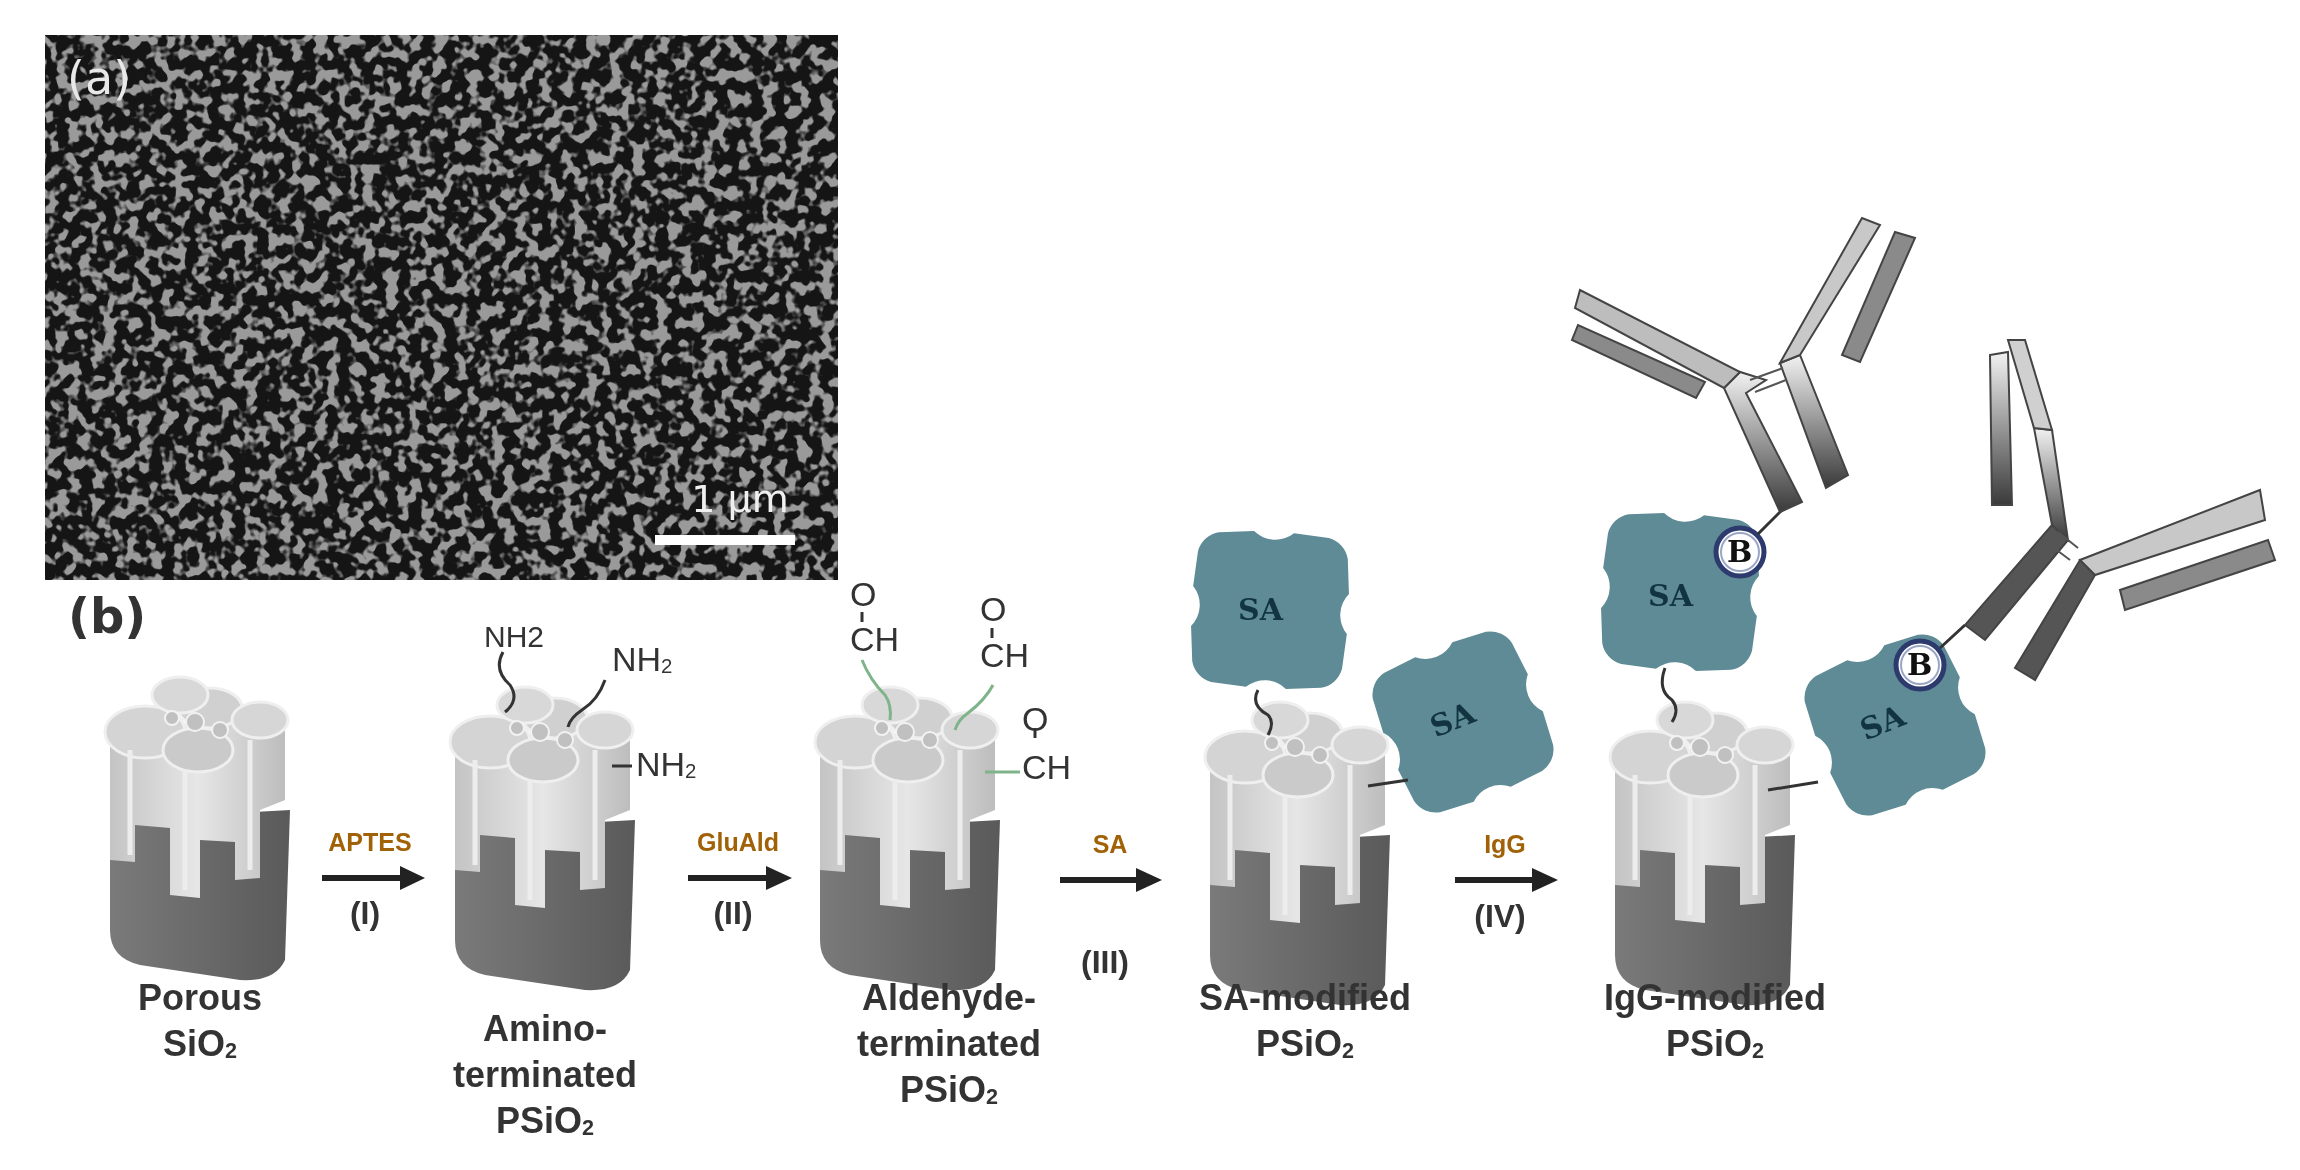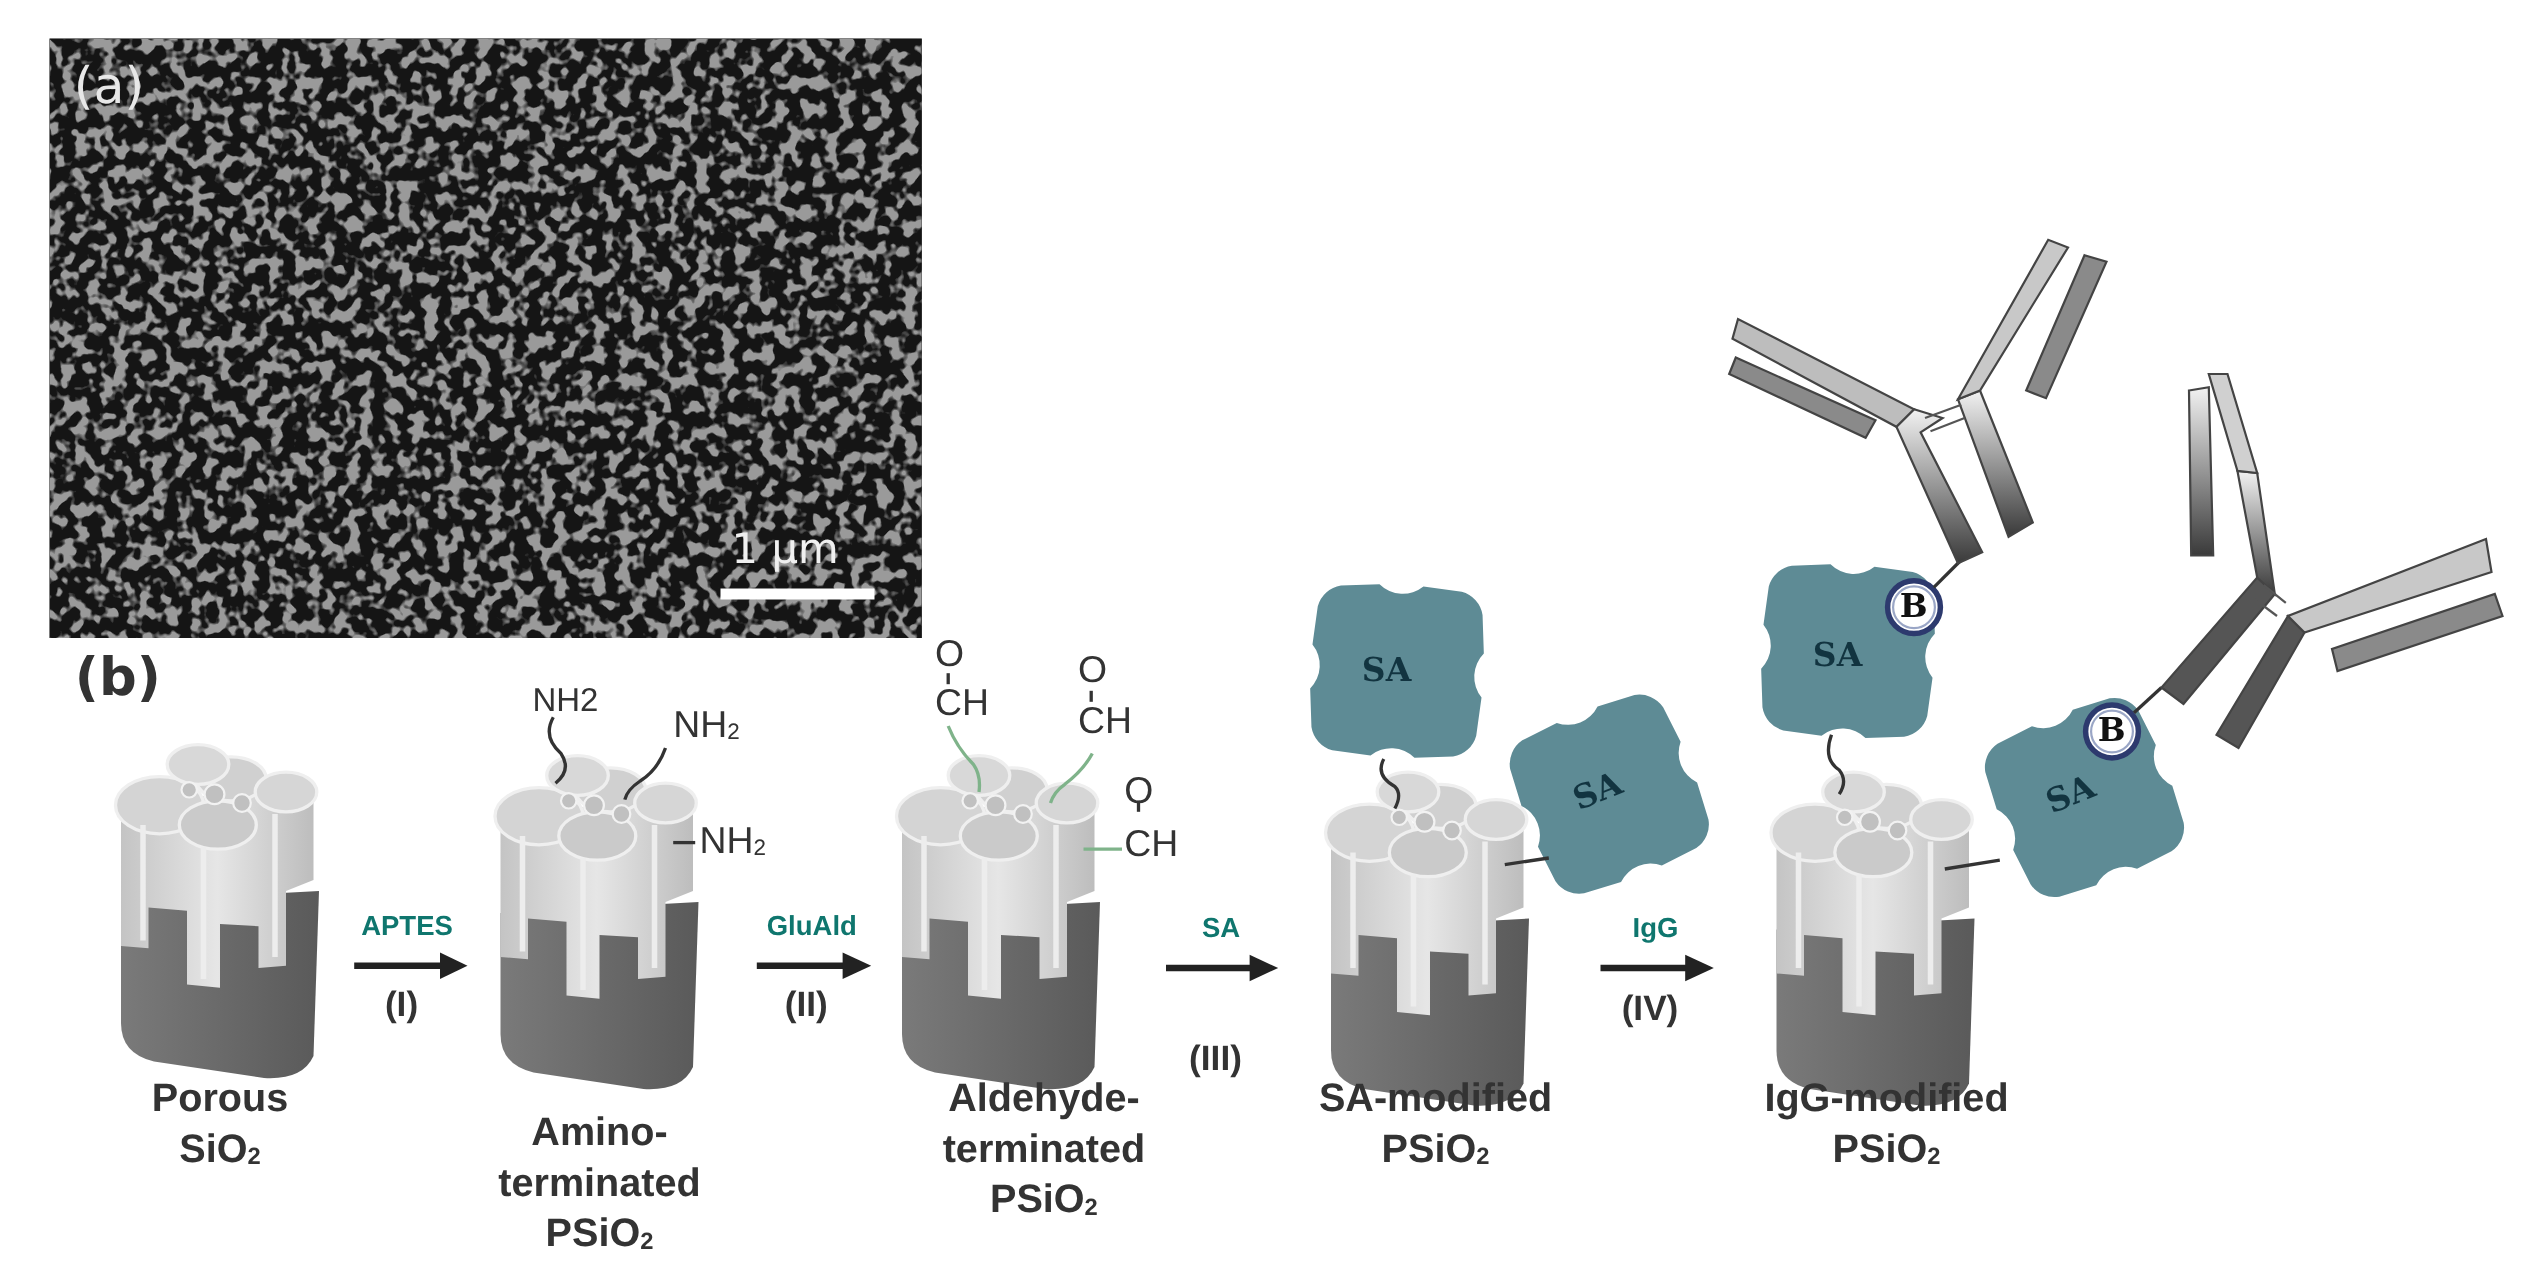--- a/index.html
+++ b/index.html
@@ -3,25 +3,25 @@
 <meta charset="utf-8">
 <style>
   html, body { margin: 0; padding: 0; background: #ffffff; }
   body { width: 2300px; height: 1170px; position: relative; overflow: hidden;
          font-family: "Liberation Sans", "DejaVu Sans", sans-serif; color: #333333; }
   .abs { position: absolute; }
   #sem-panel { left: 45px; top: 35px; width: 793px; height: 545px; background: #1a1a1a; overflow: hidden; }
   #sem-panel svg { display: block; }
   .panel-label-a { left: 22px; top: 16px; font-family: "DejaVu Sans", sans-serif; font-size: 46px; color: #e8e8e8; }
   .panel-label-b { left: 68px; top: 588px; font-family: "DejaVu Sans", sans-serif; font-weight: bold; font-size: 48px; color: #333333; }
-  .scale-label { left: 620px; top: 442px; font-family: "DejaVu Sans", sans-serif; font-size: 38px; color: #f0f0f0; width: 150px; text-align: left; }
+  .scale-label { left: 620px; top: 442px; font-family: "DejaVu Sans", sans-serif; font-size: 38px; color: #f0f0f0; width: 150px; text-align: center; }
   .scale-bar { left: 610px; top: 500px; width: 140px; height: 10px; background: #ffffff; }
   #diagram-svg { left: 0; top: 0; width: 2300px; height: 1170px; }
   .step-label { font-weight: bold; font-size: 36px; text-align: center; color: #333333; line-height: 46px; }
-  .reagent { font-weight: bold; font-size: 25px; text-align: center; color: #0f766e; }
+  .reagent { font-weight: bold; font-size: 25px; text-align: center; color: #a16207; }
   .roman { font-weight: bold; font-size: 32px; text-align: center; color: #333333; }
   .chem { font-size: 34px; color: #333333; font-family: "Liberation Sans", sans-serif; }
   sub.s { font-size: 0.6em; vertical-align: -0.1em; }
 </style>
 </head>
 <body>
 
 <div id="sem-panel" class="abs">
   <svg width="793" height="545" viewBox="0 0 793 545">
     <defs>

